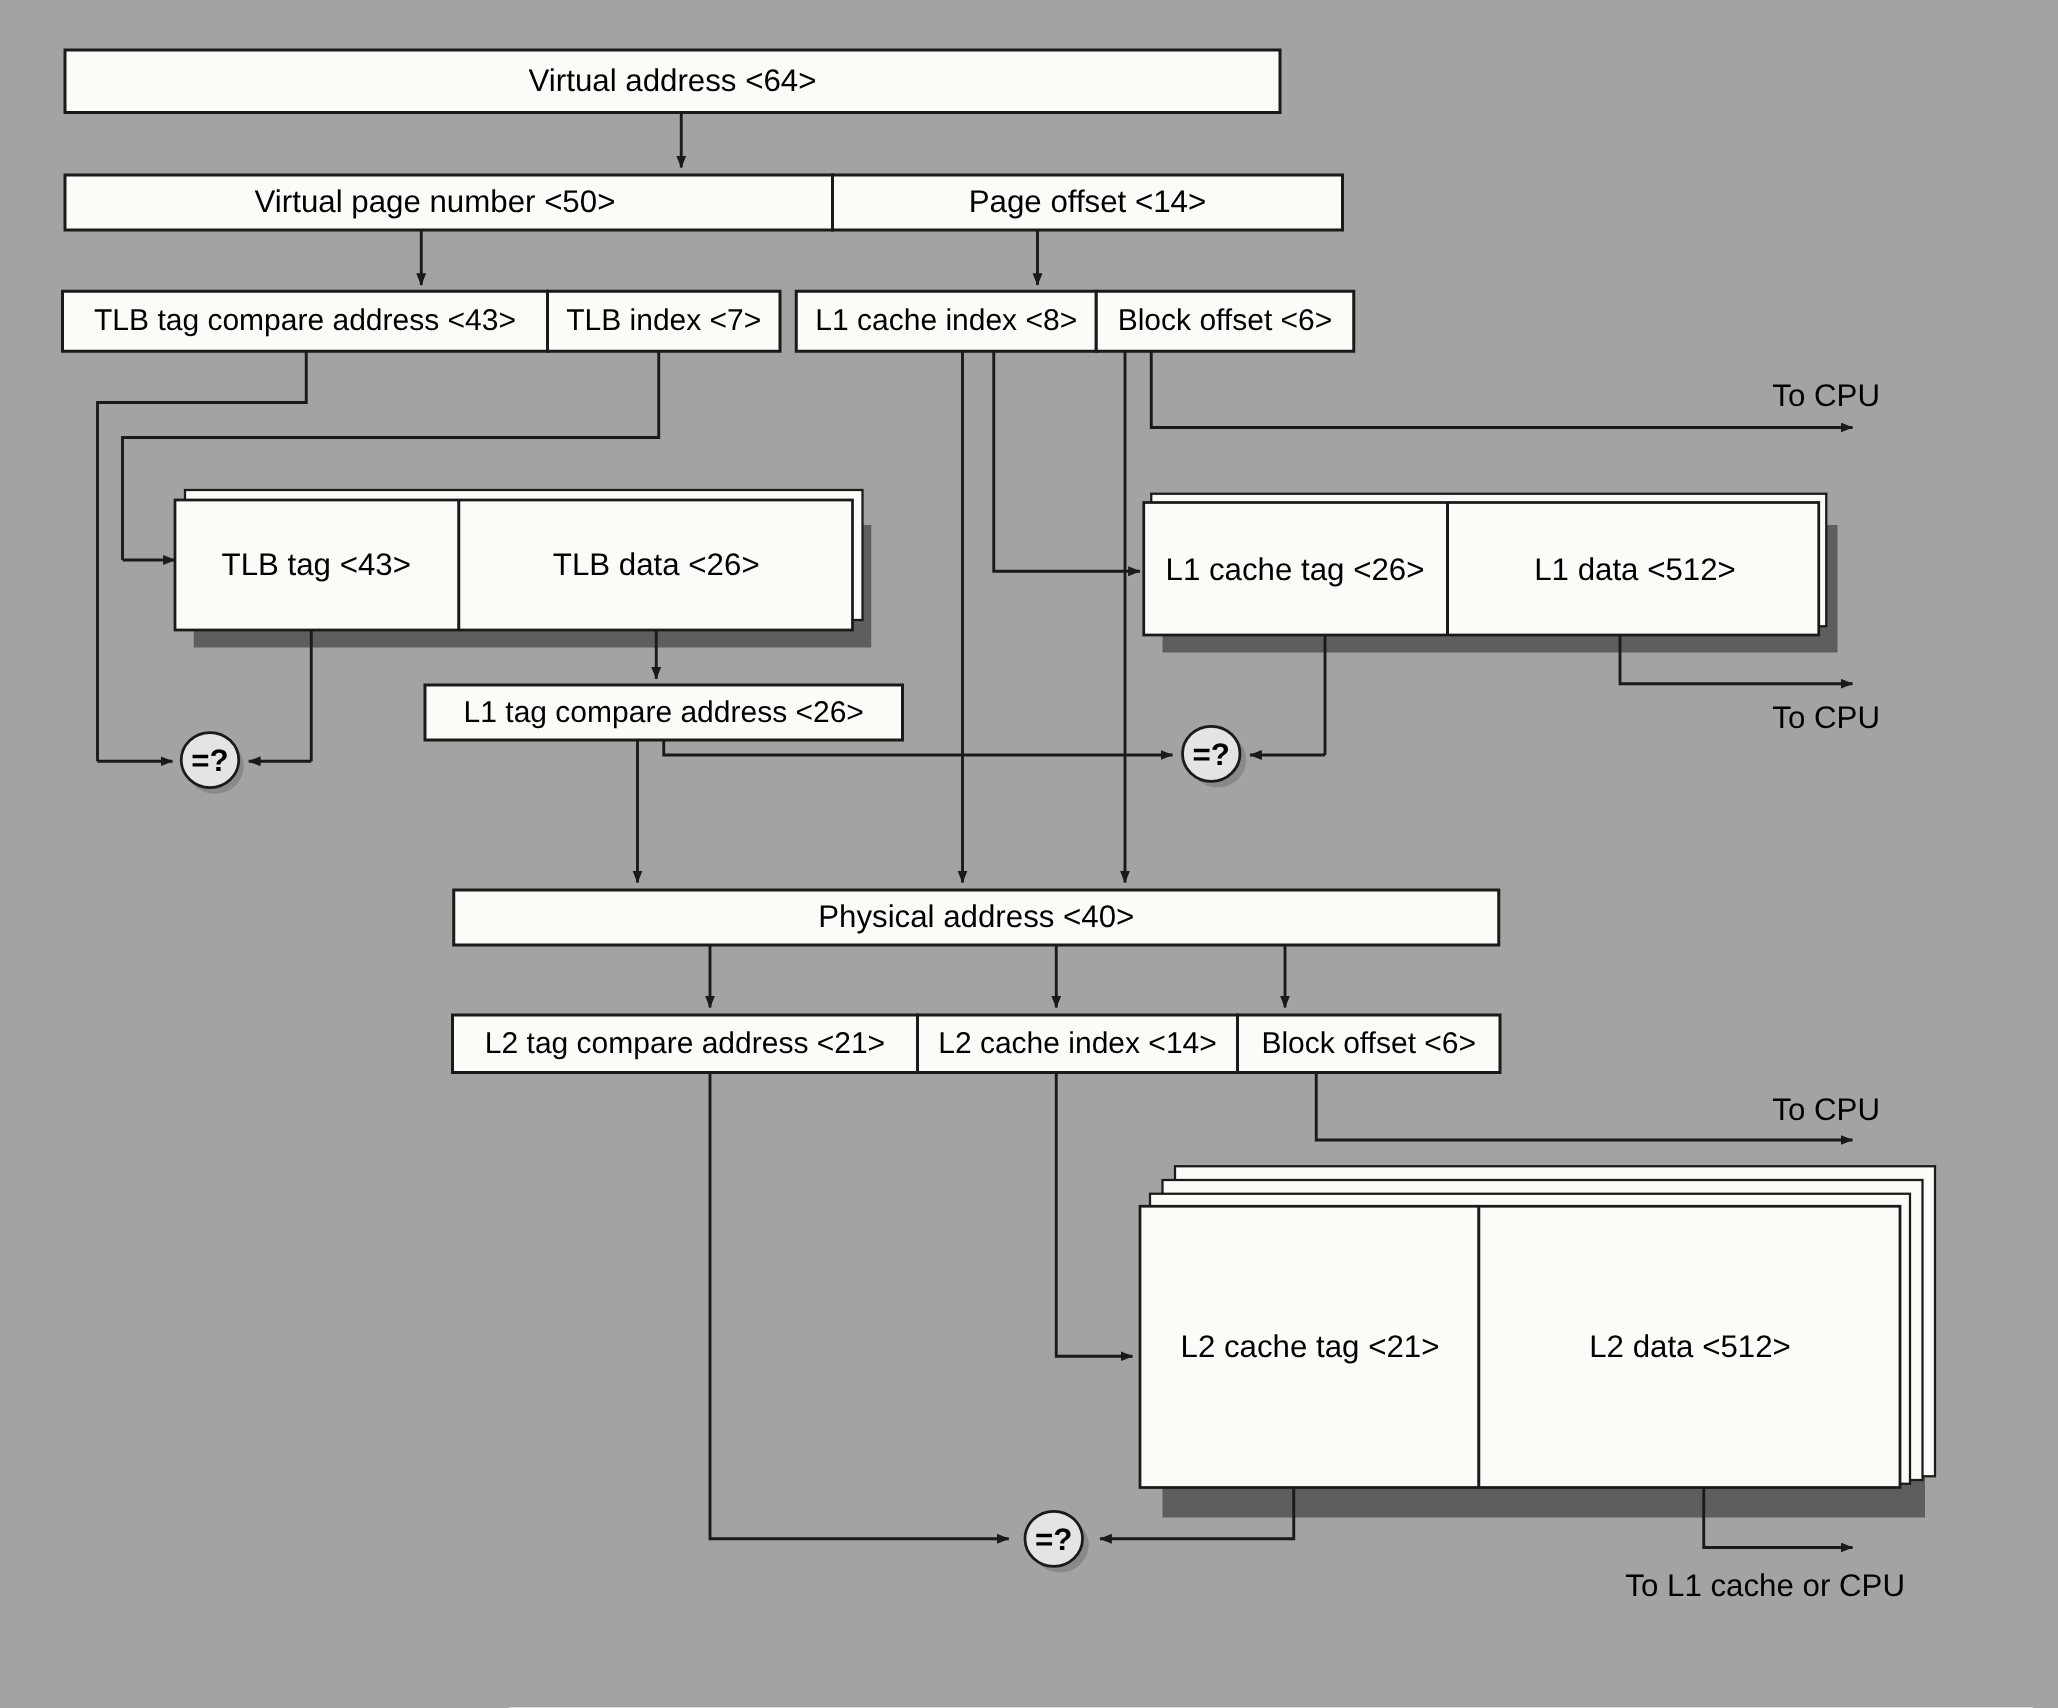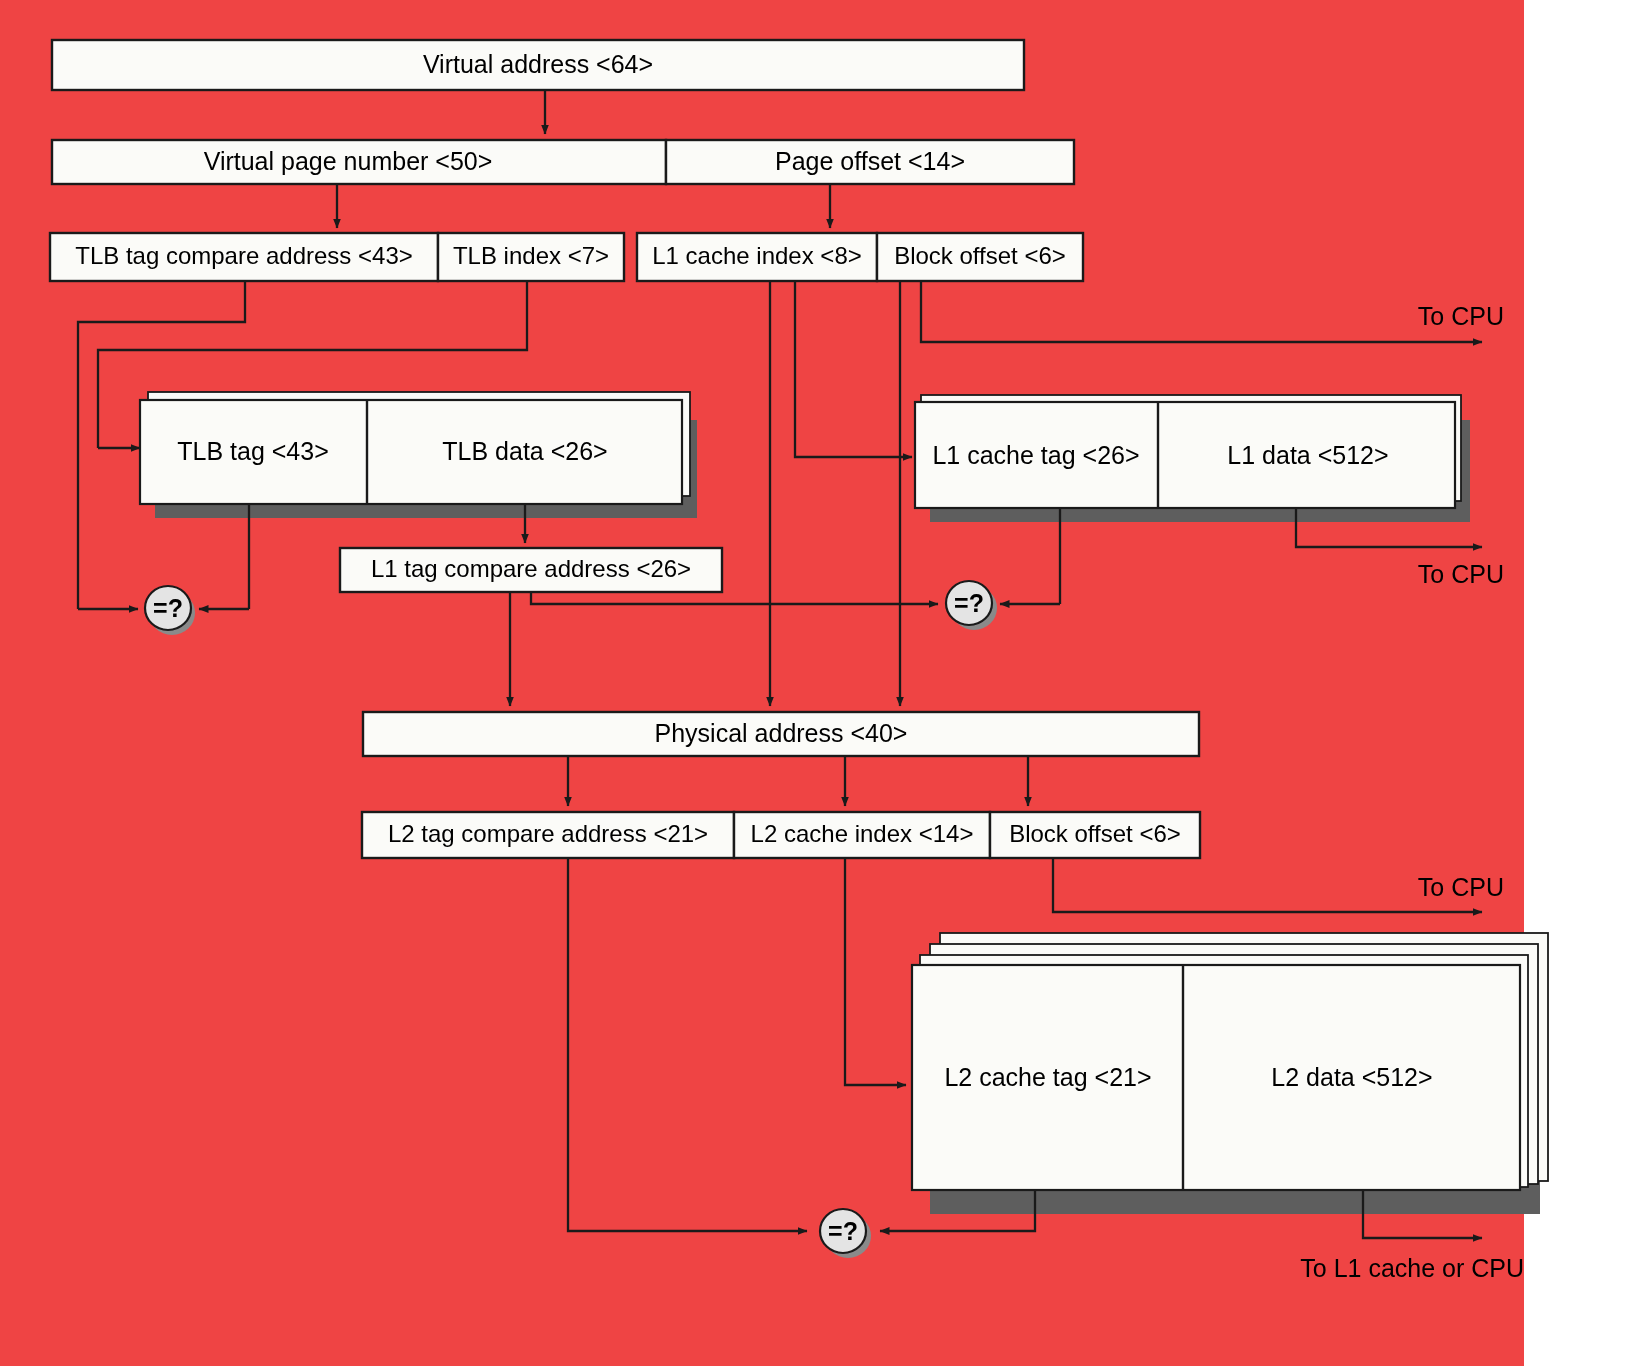--- a/index.html
+++ b/index.html
@@ -2,23 +2,23 @@
 <html><head>
 <meta charset="utf-8">
 <style>
   html, body {
     margin: 0;
     padding: 0;
     background: #ffffff;
   }
   #root {
     position: relative;
-    width: 1524px;
+    width: 1646px;
     height: 1366px;
-    background: #ef4444;
+    background: #a3a3a3;
     font-family: "Liberation Sans", sans-serif;
   }
   svg#diagram {
     position: absolute;
     left: 0;
     top: 0;
     width: 1646px;
     height: 1366px;
     display: block;
   }

